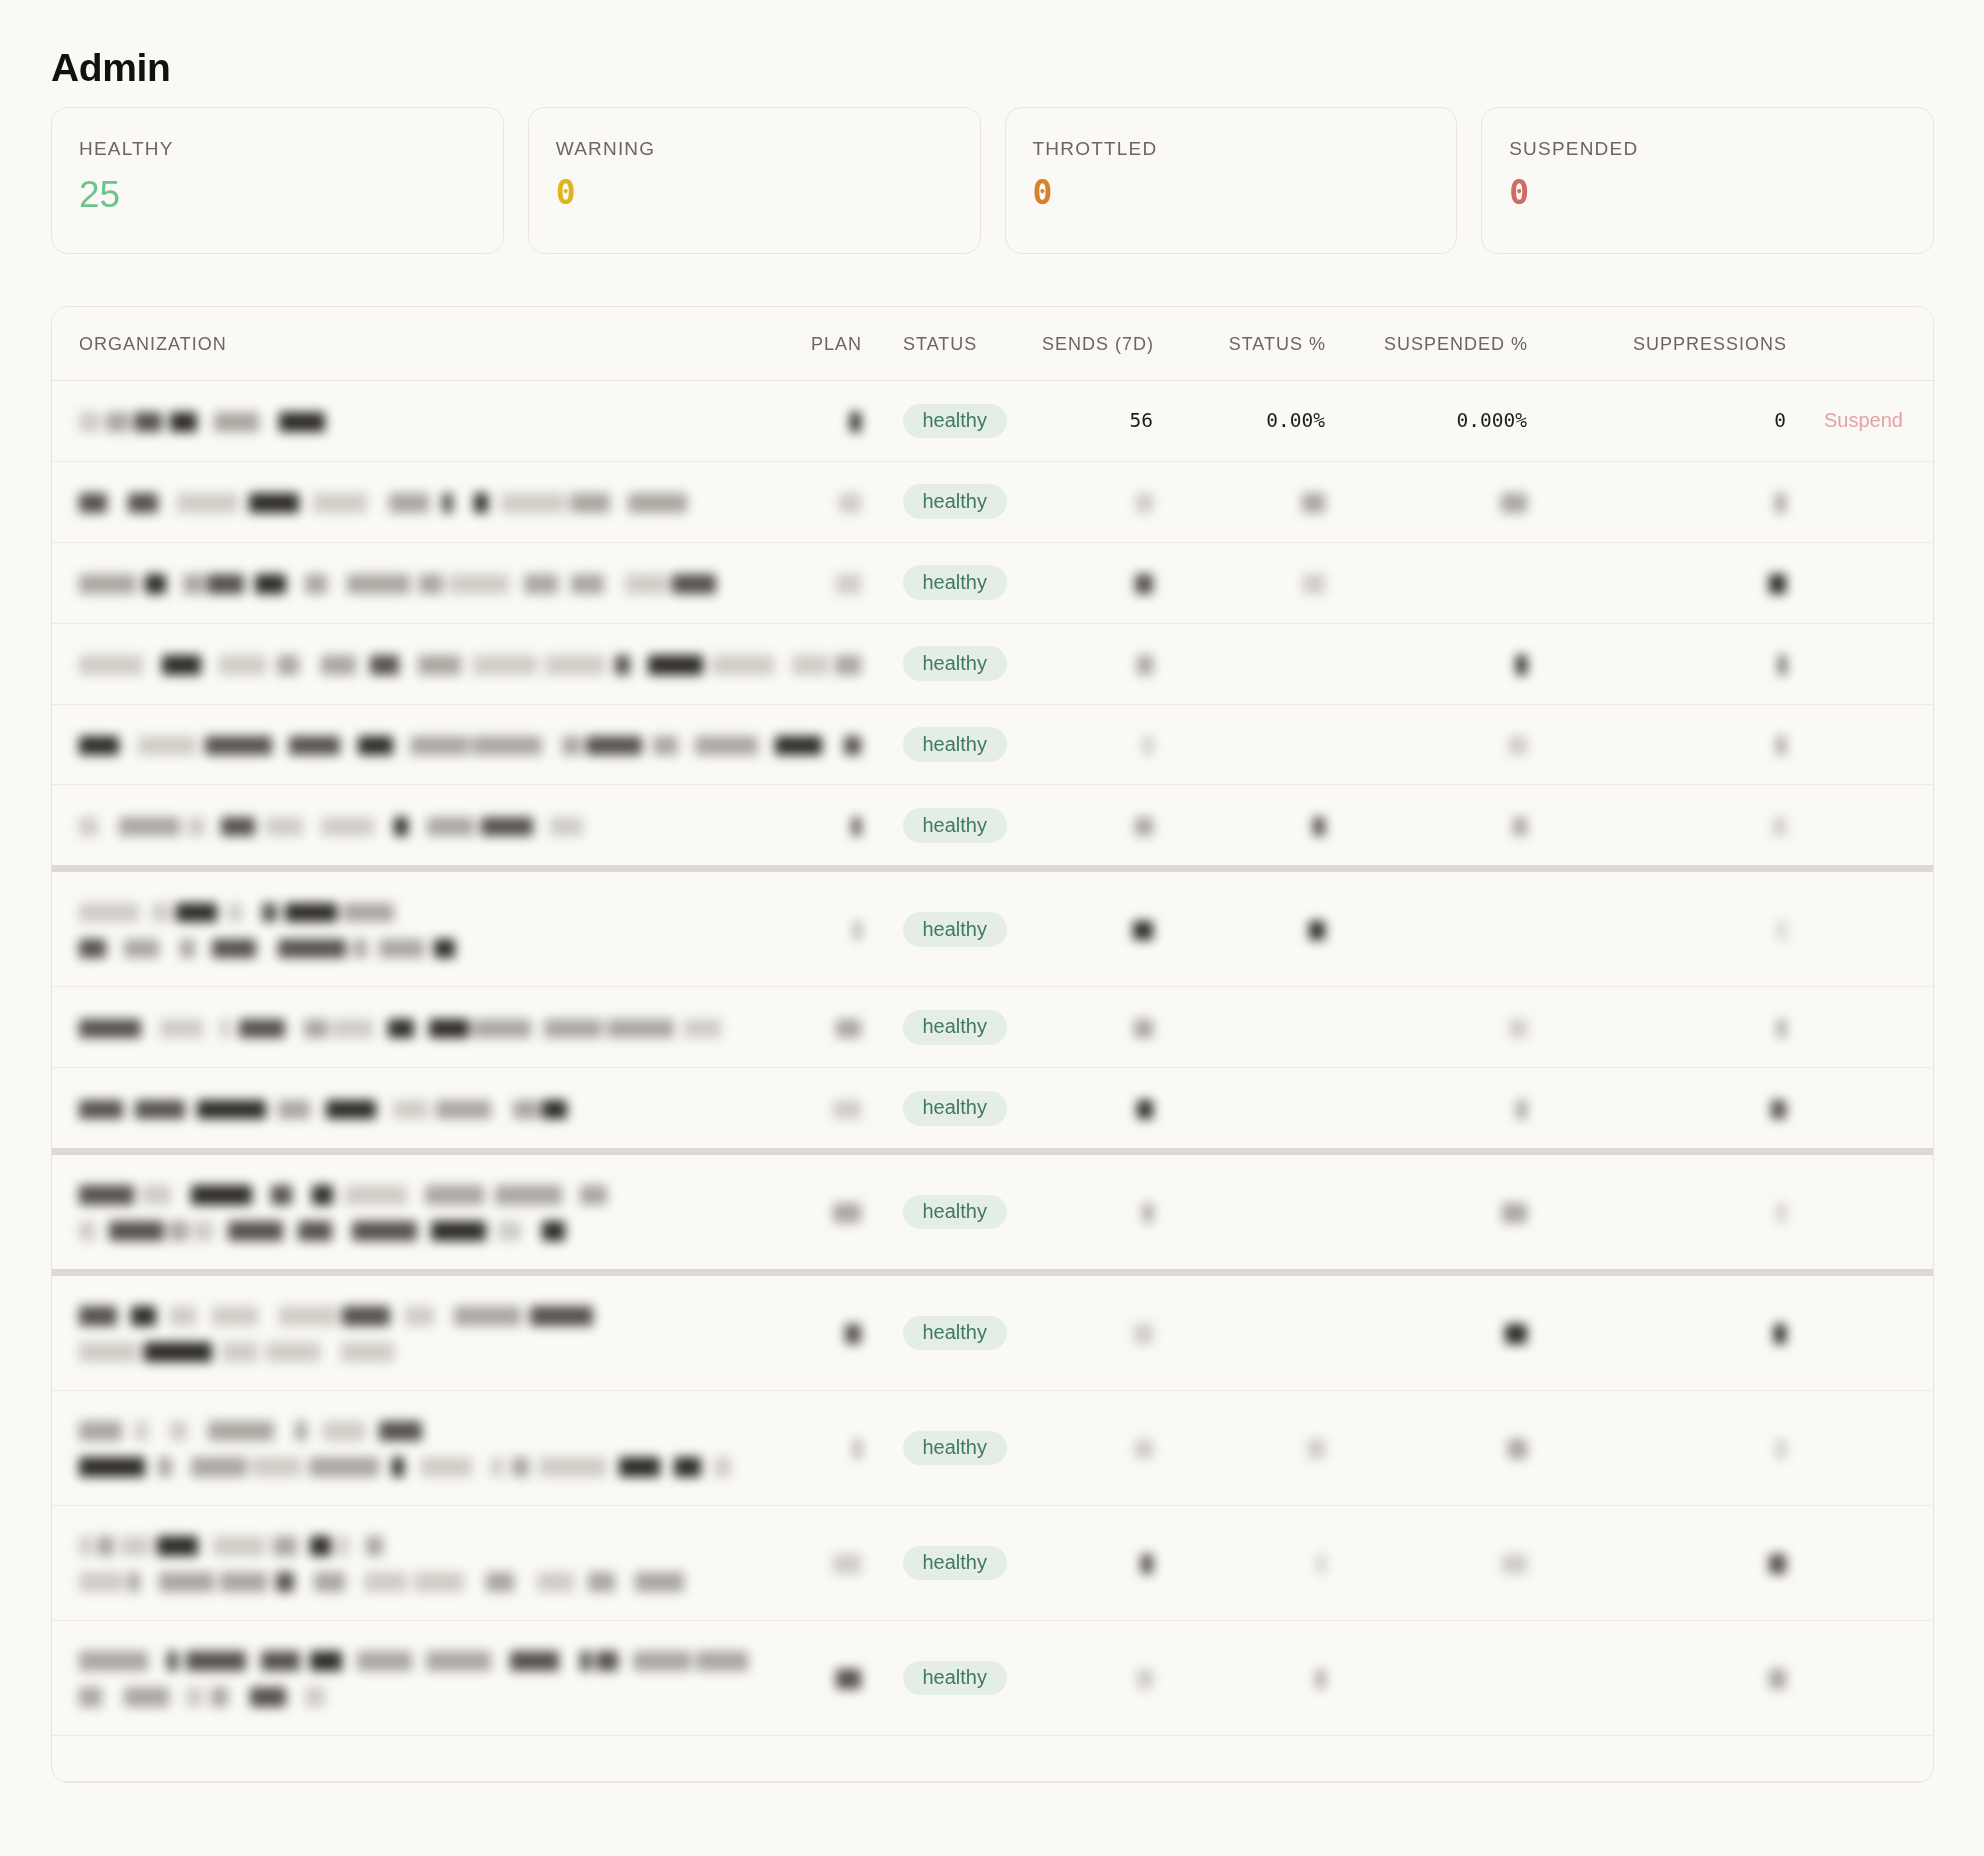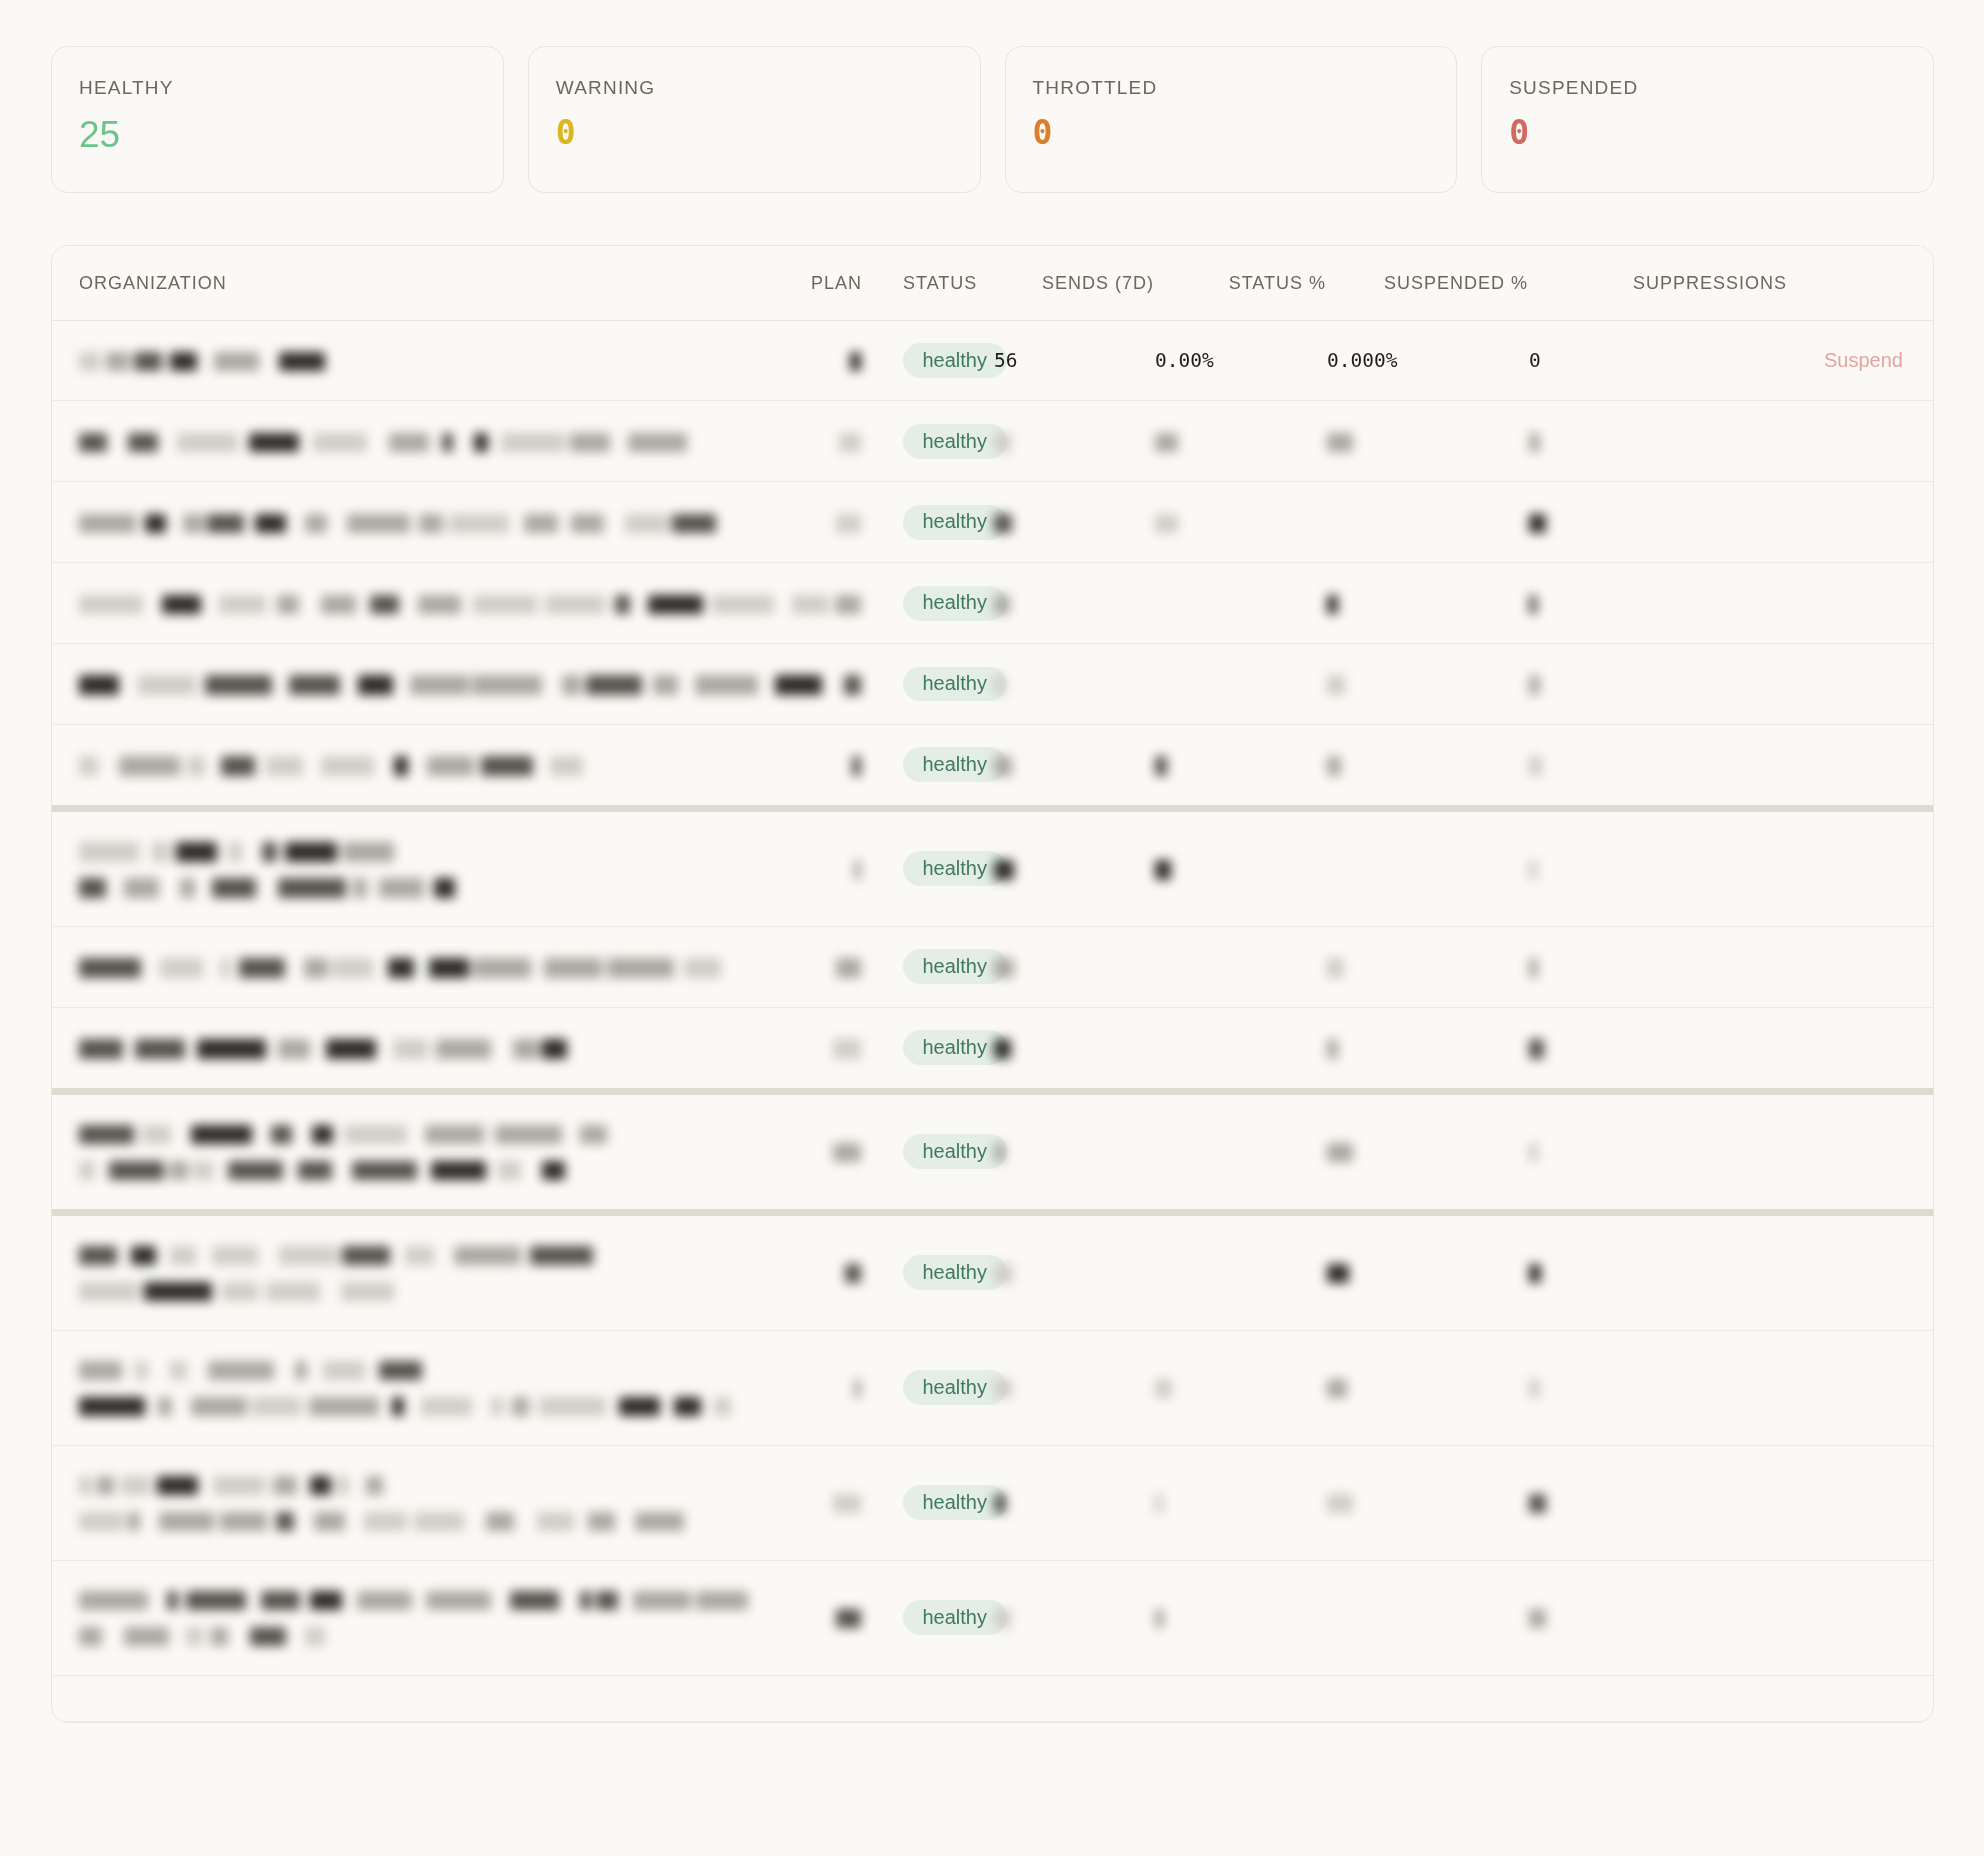--- a/index.html
+++ b/index.html
@@ -105,21 +105,21 @@
   tbody td {
     border-bottom: 1.5px solid #eeebe3;
     font-size: 20px;
     color: #1f1d1a;
     vertical-align: middle;
   }
   tbody tr td { padding-top: 22.5px; padding-bottom: 22.5px; }
   td.c-org   { padding-left: 27px; }
   td.c-plan  { text-align: right; }
   td.c-status{ padding-left: 41px; }
-  td.c-sends, td.c-bounce, td.c-compl, td.c-supp { }
+  td.c-sends, td.c-bounce, td.c-compl, td.c-supp { text-align: right; }
   td.c-act   { padding-left: 37px; }
 
   .mono { font-family: "DejaVu Sans Mono", monospace; font-size: 19.5px; }
 
   .badge {
     display: inline-block;
     background: #e4eee7;
     color: #3f7a5b;
     border-radius: 749px;
     padding: 6.7px 19.5px 8.2px 19.5px;
@@ -152,20 +152,21 @@
   .rdct-line + .rdct-line { margin-top: 3px; }
 
   
   tr.band > td { border-bottom: 7.5px solid #dedad2; }
 </style>
 </head>
 <body>
 
 <div class="page">
 
+  <h1 class="page-title">Admin</h1>
 
   <div class="stat-row">
     <div class="stat-card">
       <div class="stat-label">HEALTHY</div>
       <div class="stat-value" style="color: rgb(108, 196, 140);">25</div>
     </div>
     <div class="stat-card">
       <div class="stat-label">WARNING</div>
       <div class="stat-value mono" style="color: rgb(221, 181, 32);">0</div>
     </div>

